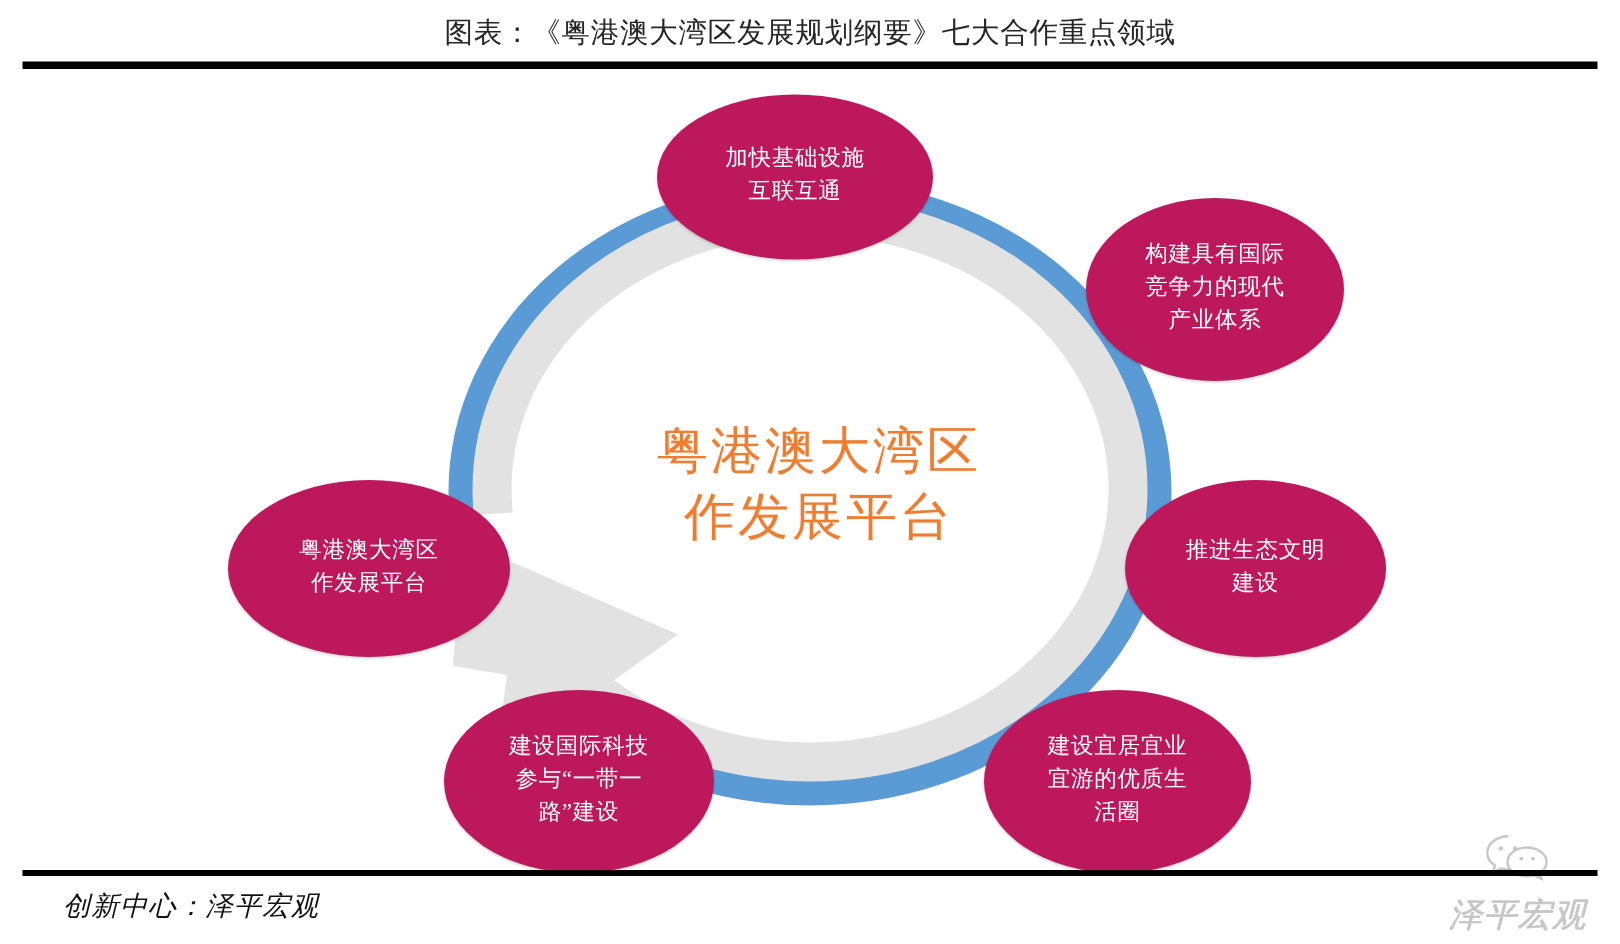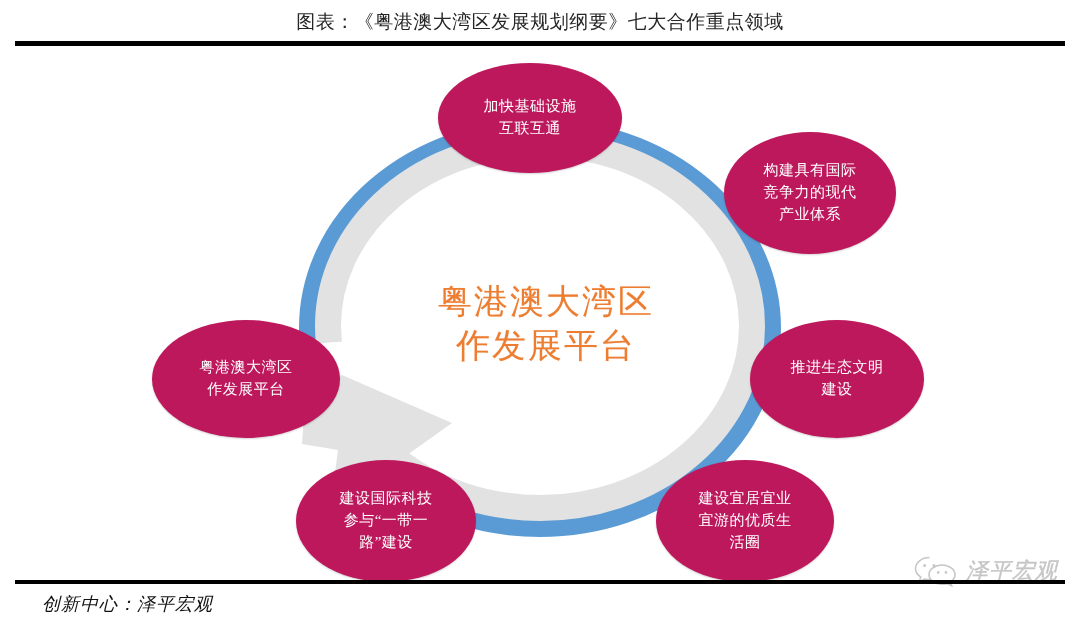--- a/index.html
+++ b/index.html
@@ -85,20 +85,21 @@
     position:absolute;left:42px;top:592px;
     font-size:18px;color:#111;
     font-style:italic;
     font-family:"Liberation Serif","DejaVu Serif",serif;
     letter-spacing:1px;
   }
   .watermark{
     position:absolute;right:22px;top:554px;
     display:flex;align-items:center;gap:7px;
     opacity:.55;
+    flex-direction:column;
   }
   .watermark .wm-text{
     font-size:22px;
     color:#9a9a9a;
     font-style:italic;
     font-family:"Liberation Serif","DejaVu Serif",serif;
     letter-spacing:1px;
     -webkit-text-stroke:0.4px #8d8d8d;
   }
 </style>

